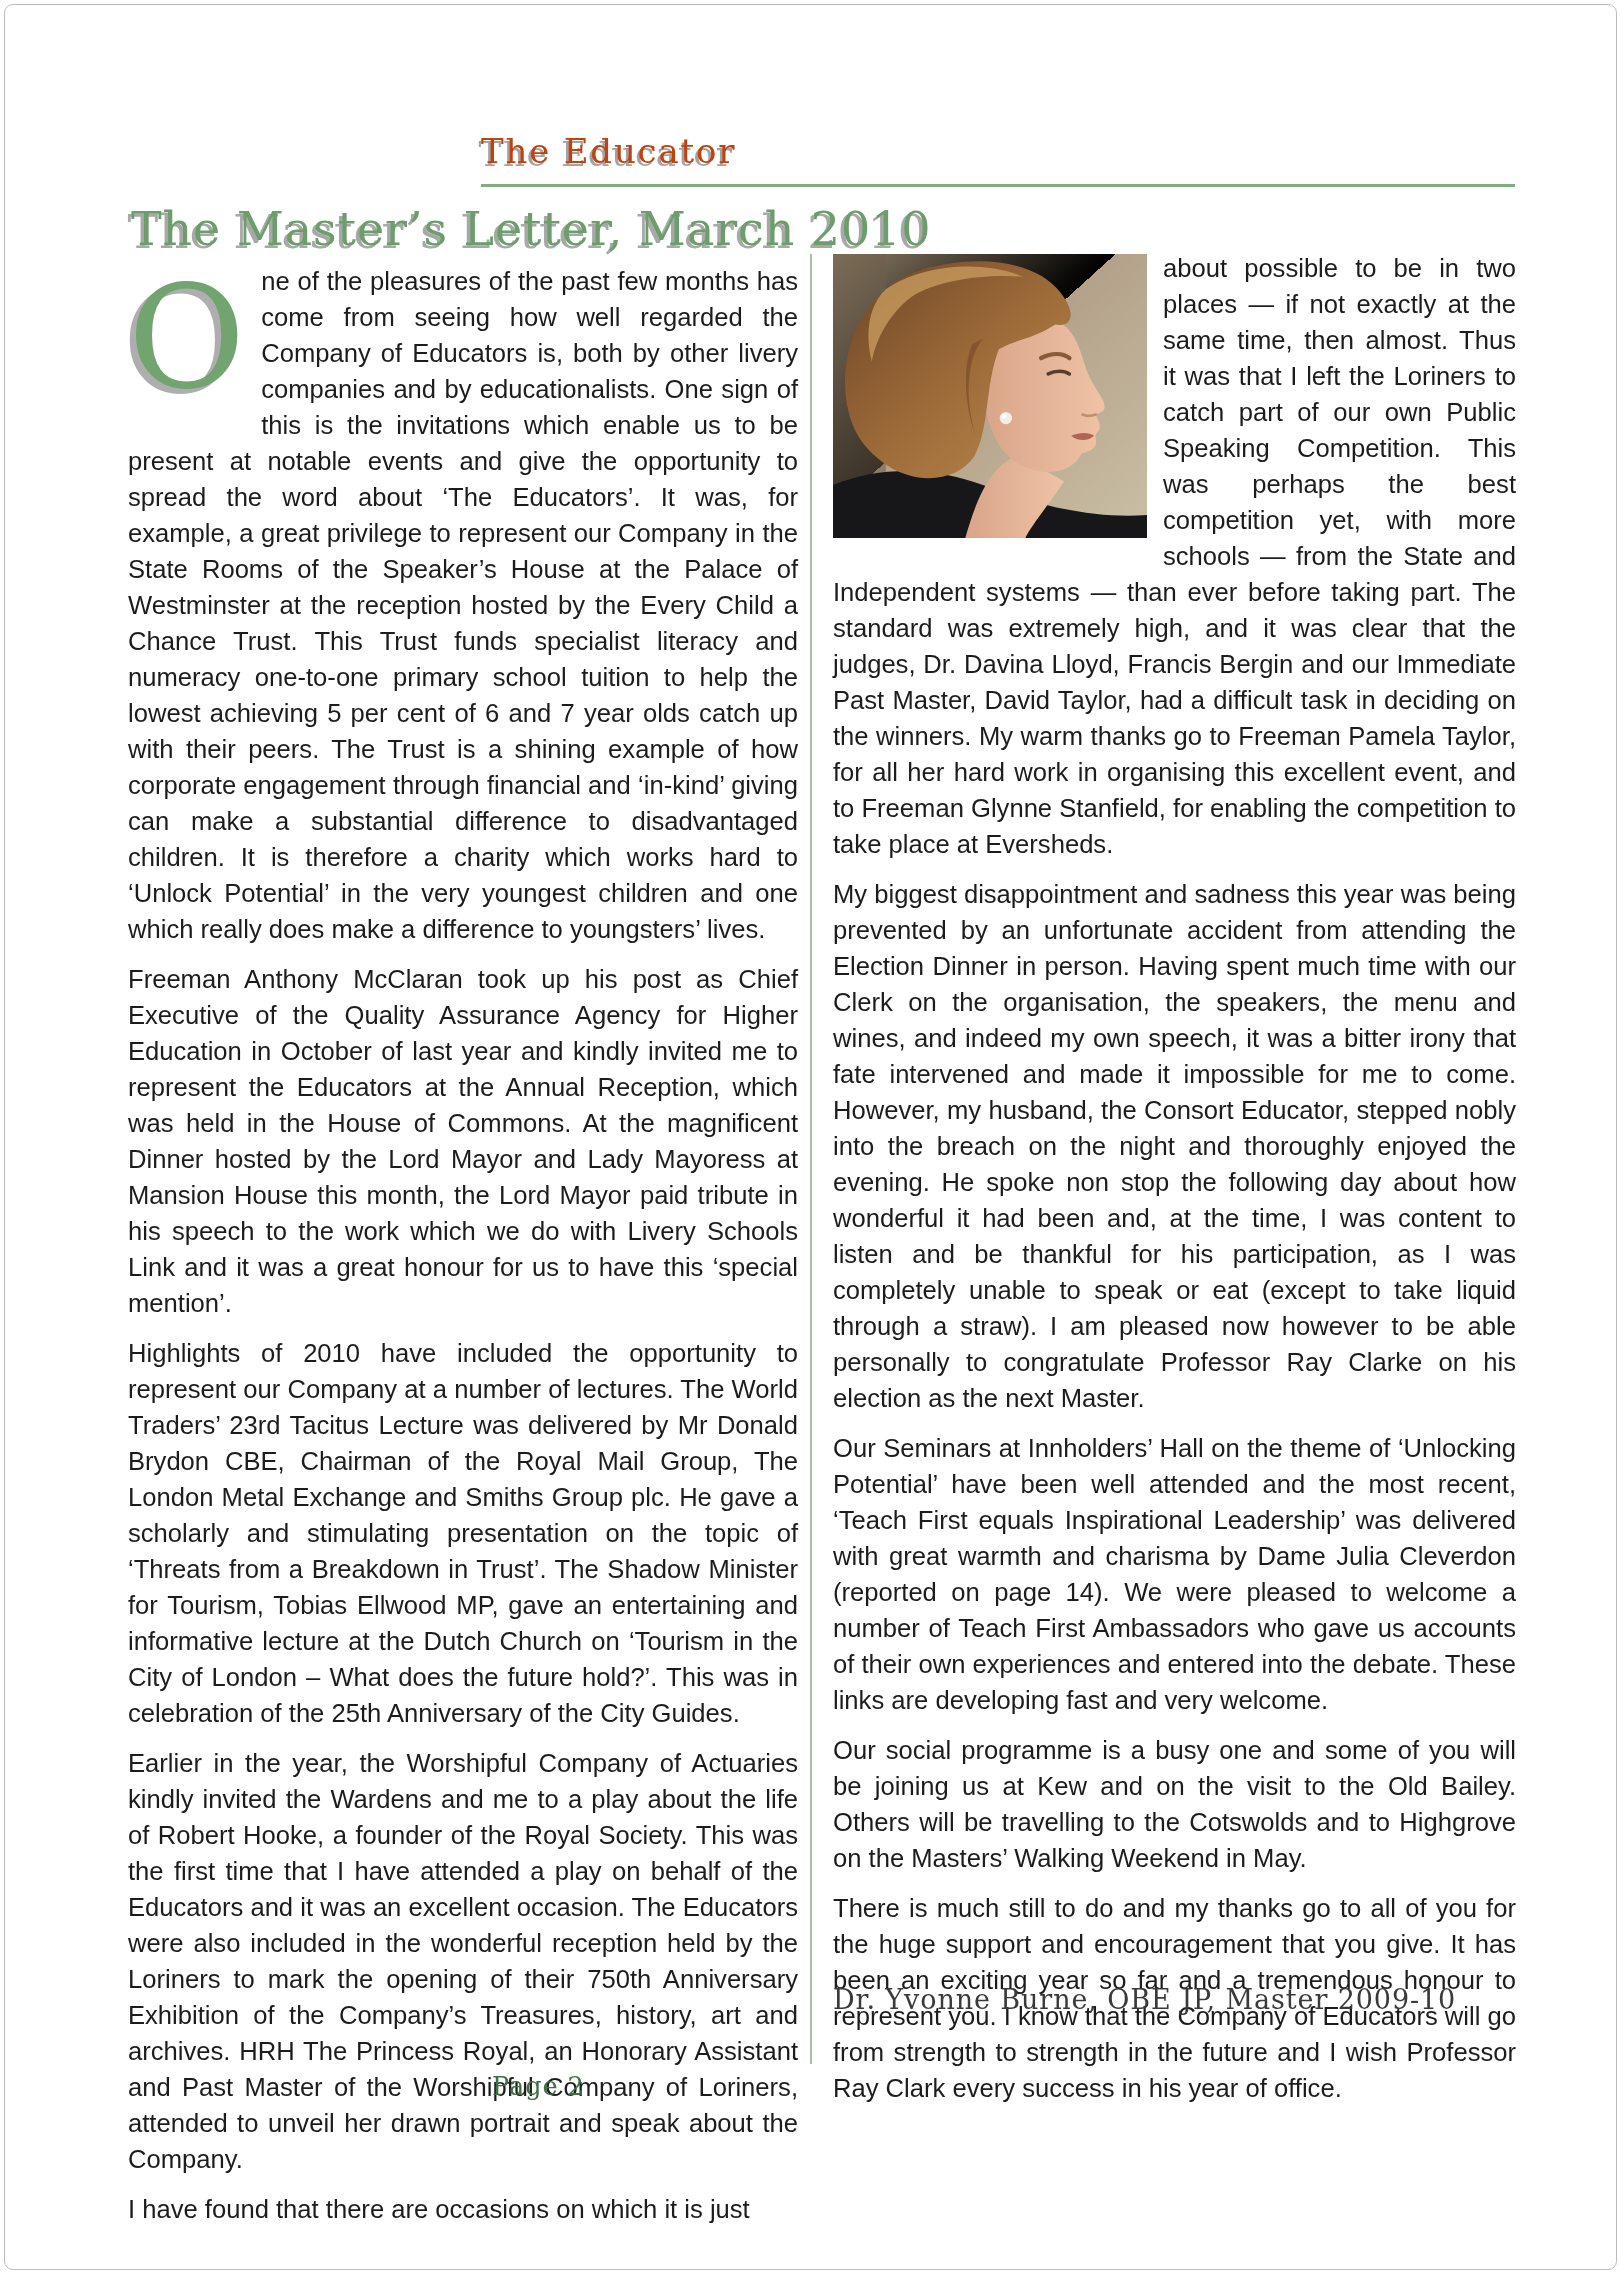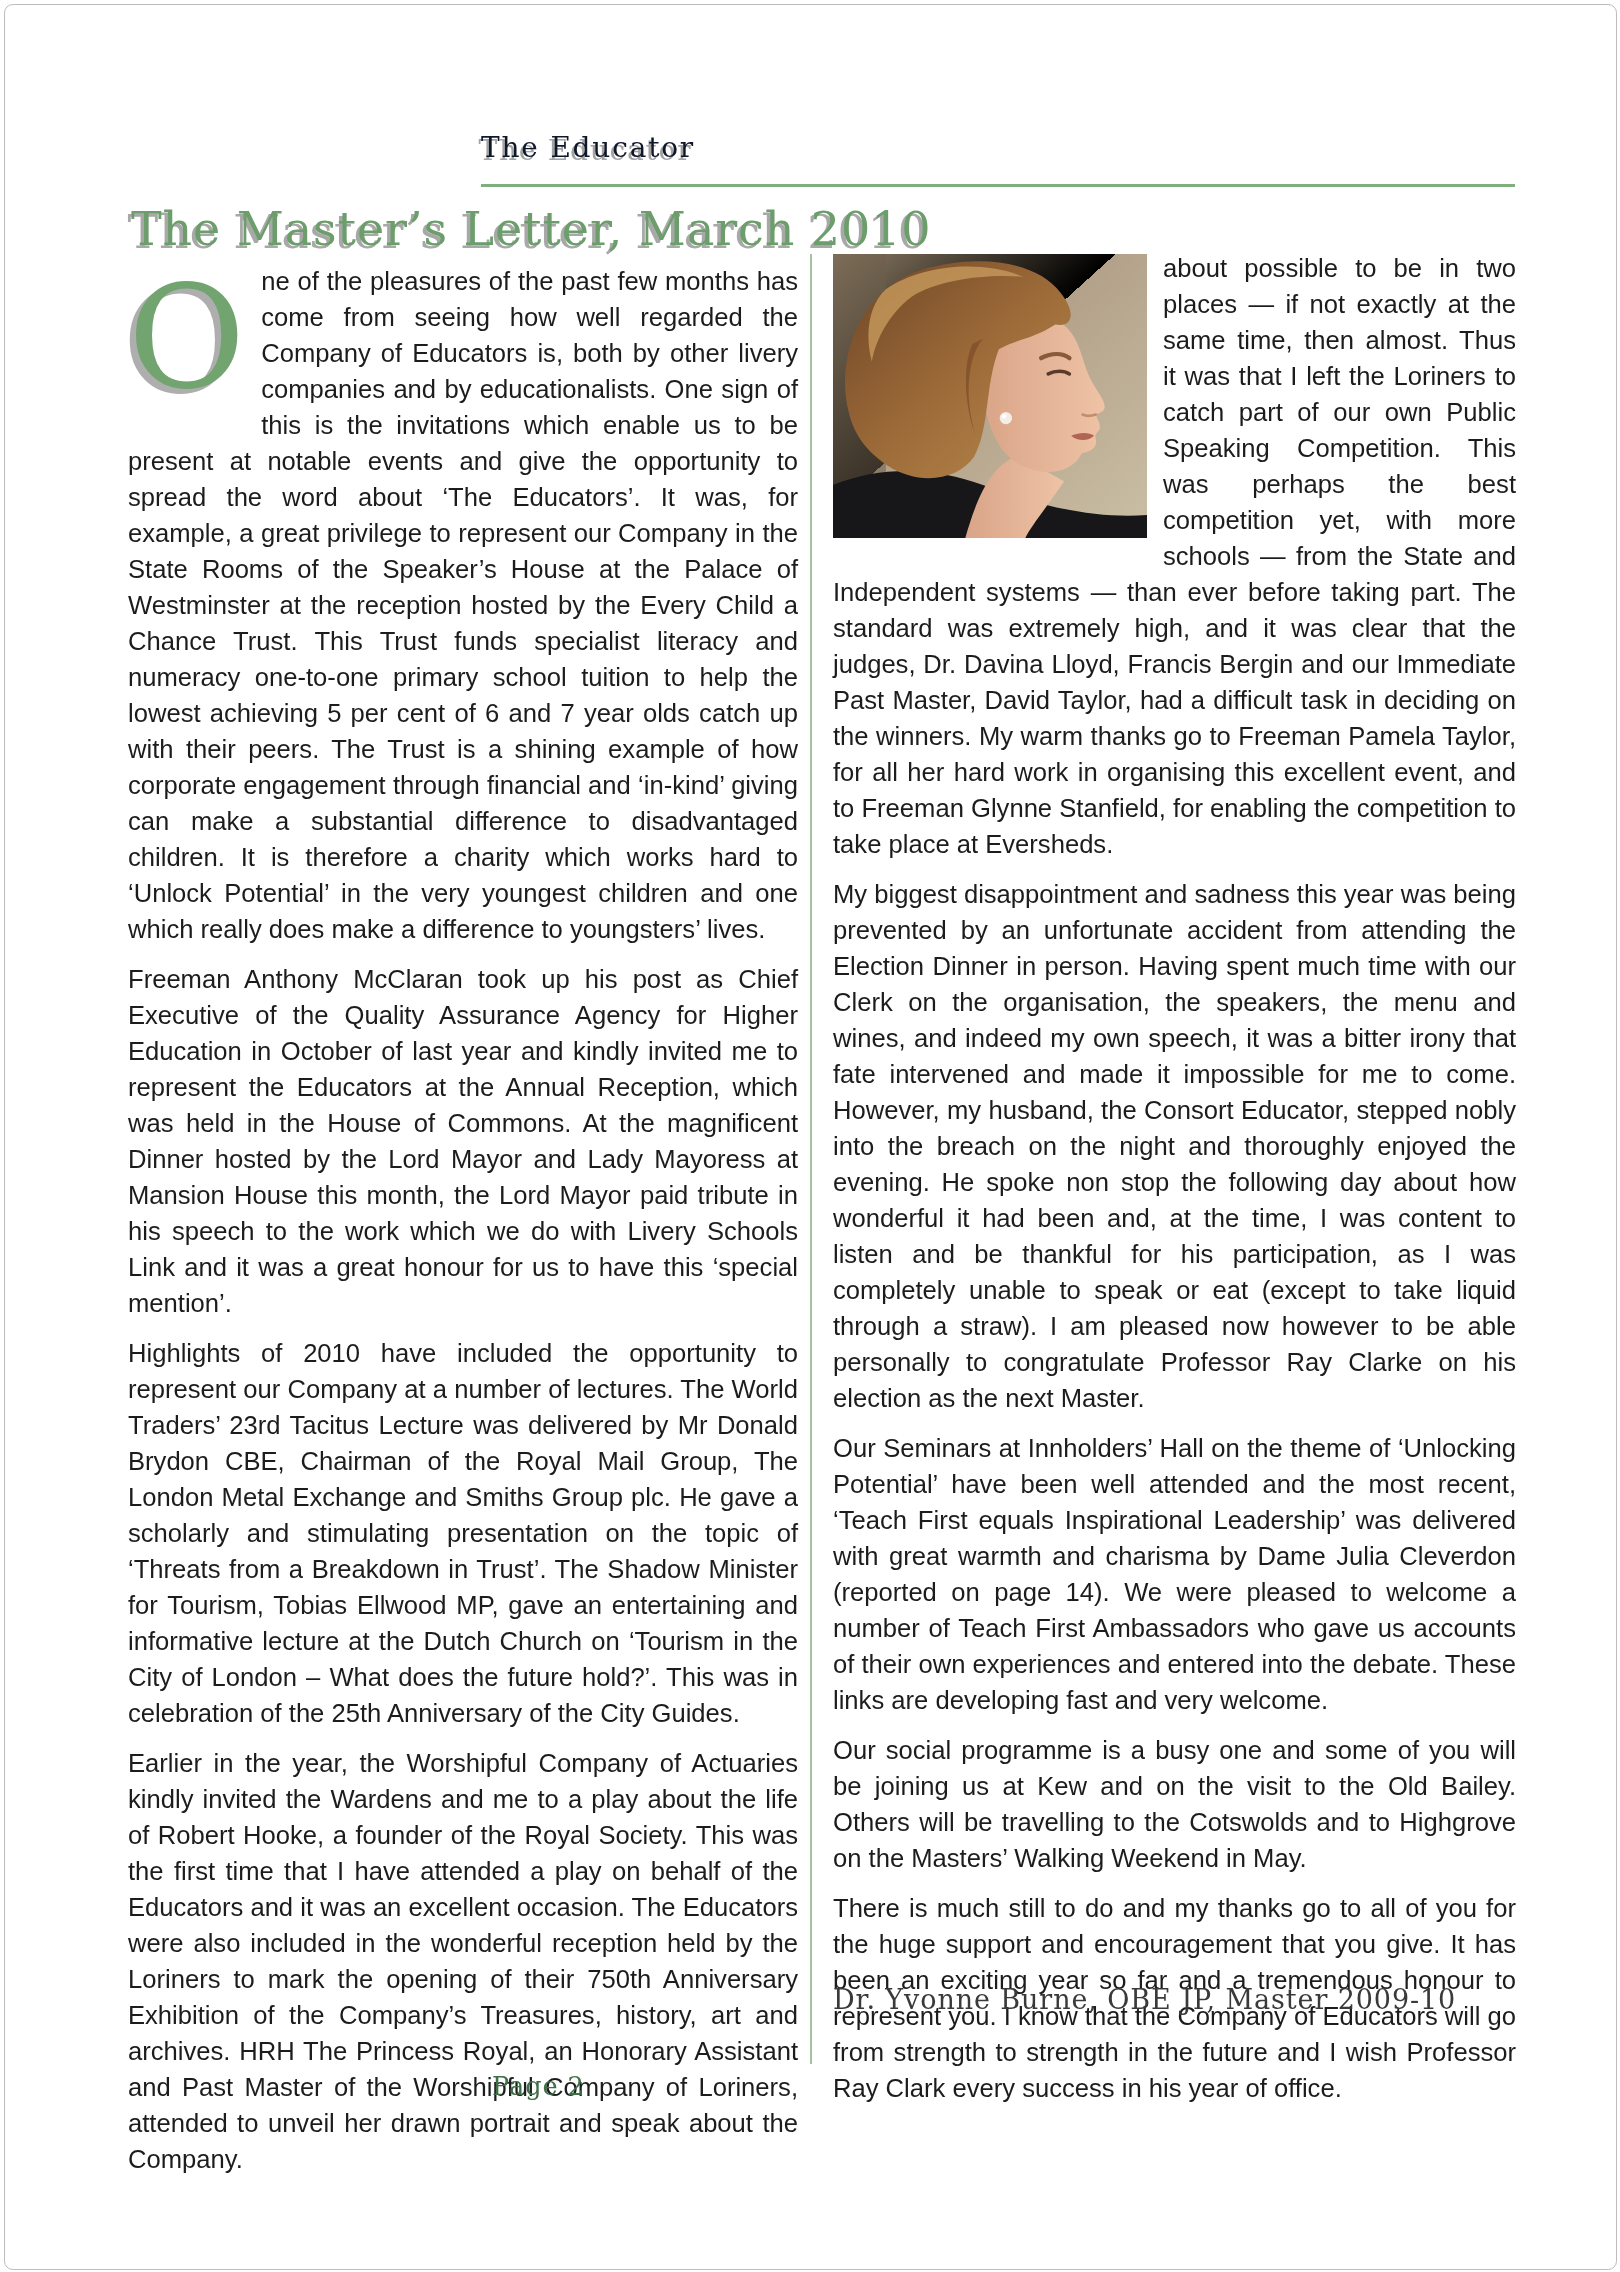--- a/index.html
+++ b/index.html
@@ -23,23 +23,23 @@
     pointer-events: none;
   }
   .script-font {
     font-family: "DejaVu Serif", serif;
     font-weight: normal;
   }
   .masthead {
     position: absolute;
     left: 481px;
     top: 131px;
-    font-size: 28px;
+    font-size: 34px;
     letter-spacing: 1.8px;
-    color: #0f172a;
+    color: #c2410c;
     text-shadow: -2.6px 2.6px 0 #a3a3a3;
     white-space: nowrap;
   }
   .masthead-rule {
     position: absolute;
     left: 481px;
     top: 184px;
     width: 1034px;
     height: 2.6px;
     background: #7fae7f;
@@ -132,20 +132,21 @@
 
 <div class="column-divider"></div>
 
 <div class="column left-column">
   <p>
     <span class="drop-cap script-font">O</span><span>ne of the pleasures of the past few months has come from seeing how well regarded the Company of Educators is, both by other livery companies and by educationalists.  One sign of this is the invitations which enable us to be present at notable events and give the opportunity to spread the word about ‘The Educators’. It was, for example, a great privilege to represent our Company in the State Rooms of the Speaker’s House at the Palace of Westminster at the reception hosted by the Every Child a Chance Trust. This Trust funds specialist literacy and numeracy one-to-one primary school tuition to help the lowest achieving 5 per cent of 6 and 7 year olds catch up with their peers. The Trust is a shining example of how corporate engagement through financial and ‘in-kind’ giving can make a substantial difference to disadvantaged children.  It is therefore a charity which works hard to ‘Unlock Potential’ in the very youngest children and one which really does make a difference to youngsters’ lives.</span>
   </p>
   <p>Freeman Anthony McClaran took up his post as Chief Executive of the Quality Assurance Agency for Higher Education in October of last year and kindly invited me to represent the Educators at the Annual Reception, which was held in the House of Commons. At the magnificent Dinner hosted by the Lord Mayor and Lady Mayoress at Mansion House this month, the Lord Mayor paid tribute in his speech to the work which we do with Livery Schools Link and it was a great honour for us to have this ‘special mention’.</p>
   <p>Highlights of 2010 have included the opportunity to represent our Company at a number of lectures.  The World Traders’ 23rd Tacitus Lecture was delivered by Mr Donald Brydon CBE, Chairman of the Royal Mail Group, The London Metal Exchange and Smiths Group plc. He gave a scholarly and stimulating presentation on the topic of ‘Threats from a Breakdown in Trust’.  The Shadow Minister for Tourism, Tobias Ellwood MP, gave an entertaining and informative lecture at the Dutch Church on ‘Tourism in the City of London – What does the future hold?’. This was in celebration of the 25th Anniversary of the City Guides.</p>
   <p>Earlier in the year, the Worshipful Company of Actuaries kindly invited the Wardens and me to a play about the life of Robert Hooke, a founder of the Royal Society. This was the first time that I have attended a play on behalf of the Educators and it was an excellent occasion. The Educators were also included in the wonderful reception held by the Loriners to mark the opening of their 750th Anniversary Exhibition of the Company’s Treasures, history, art and archives. HRH The Princess Royal, an Honorary Assistant and Past Master of the Worshipful Company of Loriners, attended to unveil her drawn portrait and speak about the Company.</p>
+  <p>I have found that there are occasions on which it is just</p>
 </div>
 
 <div class="column right-column">
   <p>
     <span class="photo-figure">
       <svg width="314" height="284" viewBox="0 0 356 322" xmlns="http://www.w3.org/2000/svg">
         <defs>
           <linearGradient id="bg" x1="0" y1="0" x2="1" y2="1">
             <stop offset="0" stop-color="#8f7e66"></stop>
             <stop offset="0.45" stop-color="#b3a astounding"></stop>

